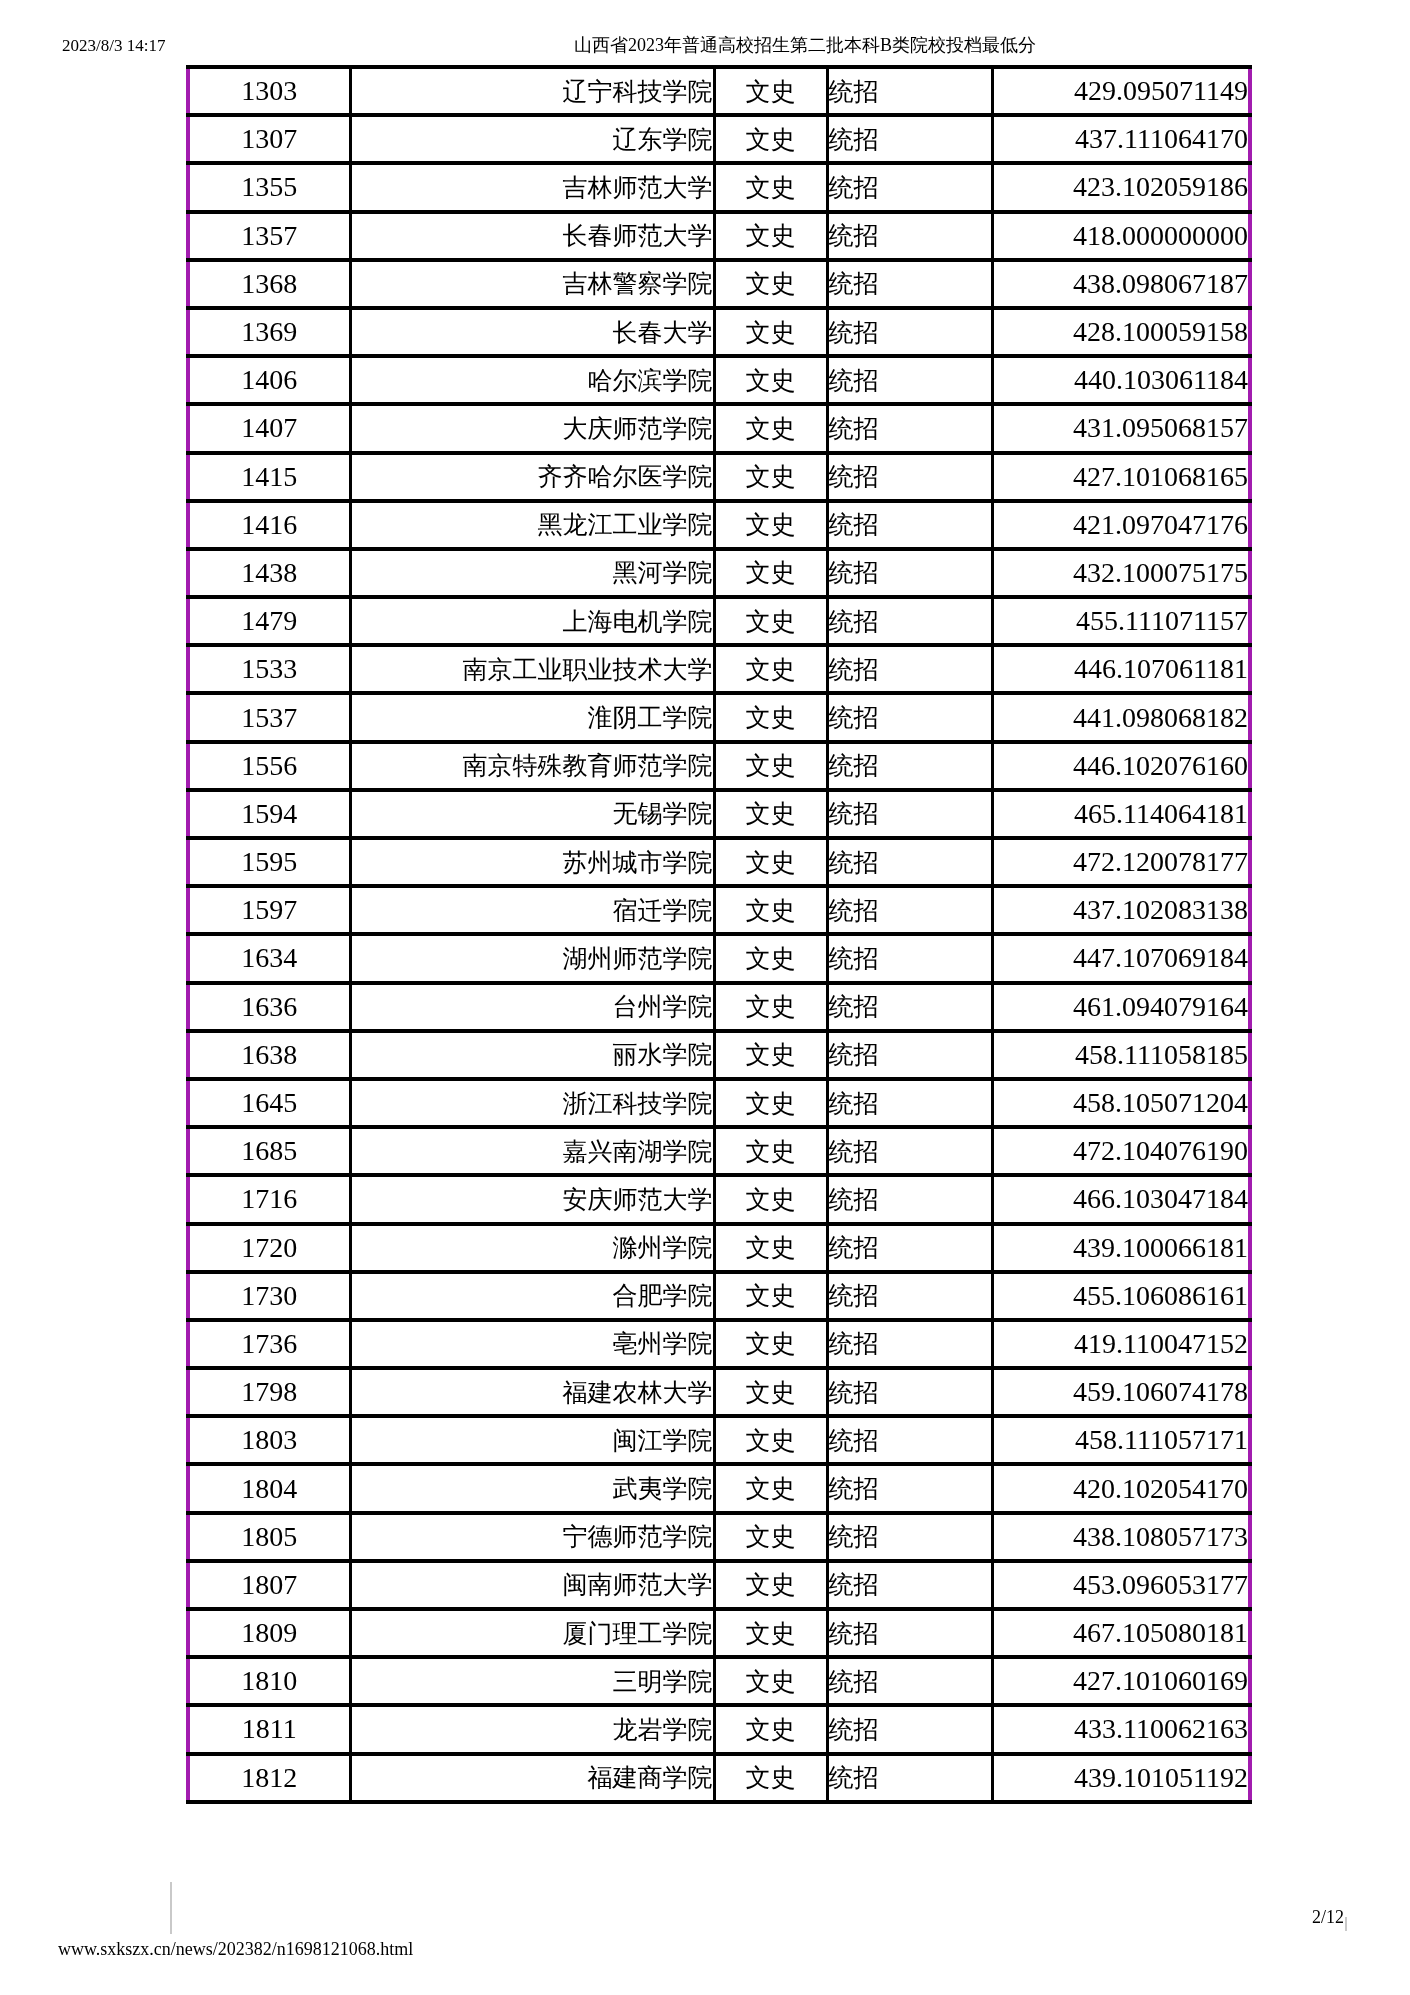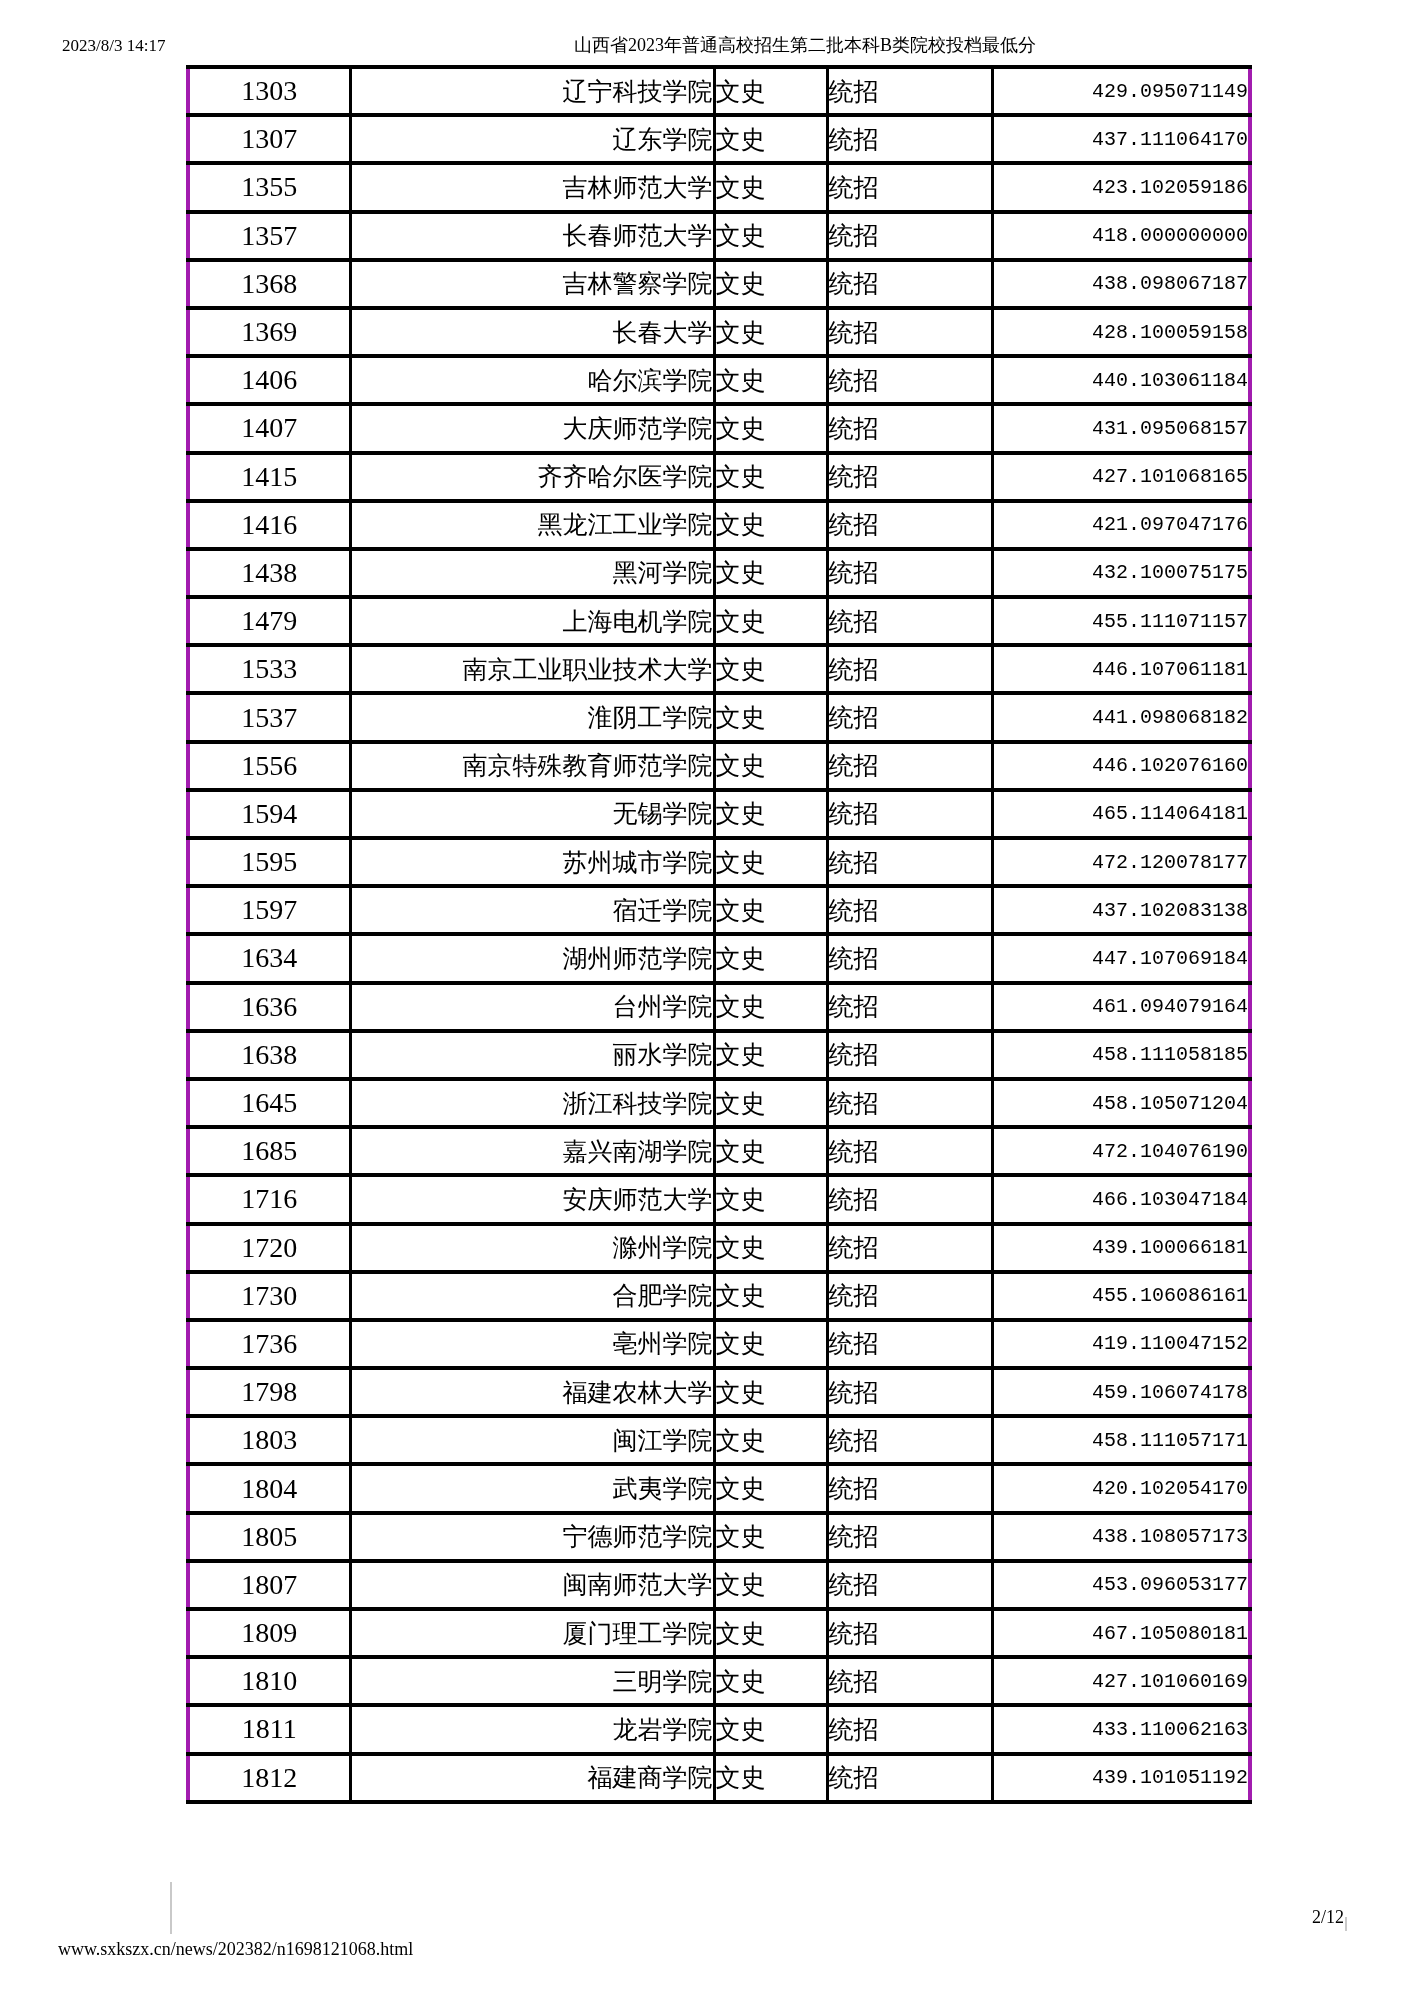--- a/index.html
+++ b/index.html
@@ -37,23 +37,23 @@
     border-top: 4px solid #000;
     border-bottom: 4px solid #000;
     overflow: hidden;
     white-space: nowrap;
     vertical-align: middle;
     padding: 0;
   }
   table.scores tr { height: 48.2px; }
   td.c-code  { text-align: center; font-size: 28px; }
   td.c-name  { text-align: right; padding-left: 13px; font-size: 25px; font-family: Liberation Serif, serif; }
-  td.c-cat   { font-size: 25px; }
+  td.c-cat   { text-align: center; font-size: 25px; }
   td.c-type  { text-align: left; font-size: 25px; margin-left: 24px; }
-  td.c-score { text-align: right; padding-right: 12px; font-size: 20px; font-family: Liberation Mono, monospace; }
+  td.c-score { text-align: right; padding-right: 12px; font-size: 28px; }
 
   
   .ftr-url {
     position: absolute; left: 58px; top: 1939px;
     font-size: 18px; white-space: nowrap;
   }
   .ftr-page {
     position: absolute; left: 1312px; top: 1907px;
     font-size: 18px; white-space: nowrap;
   }

